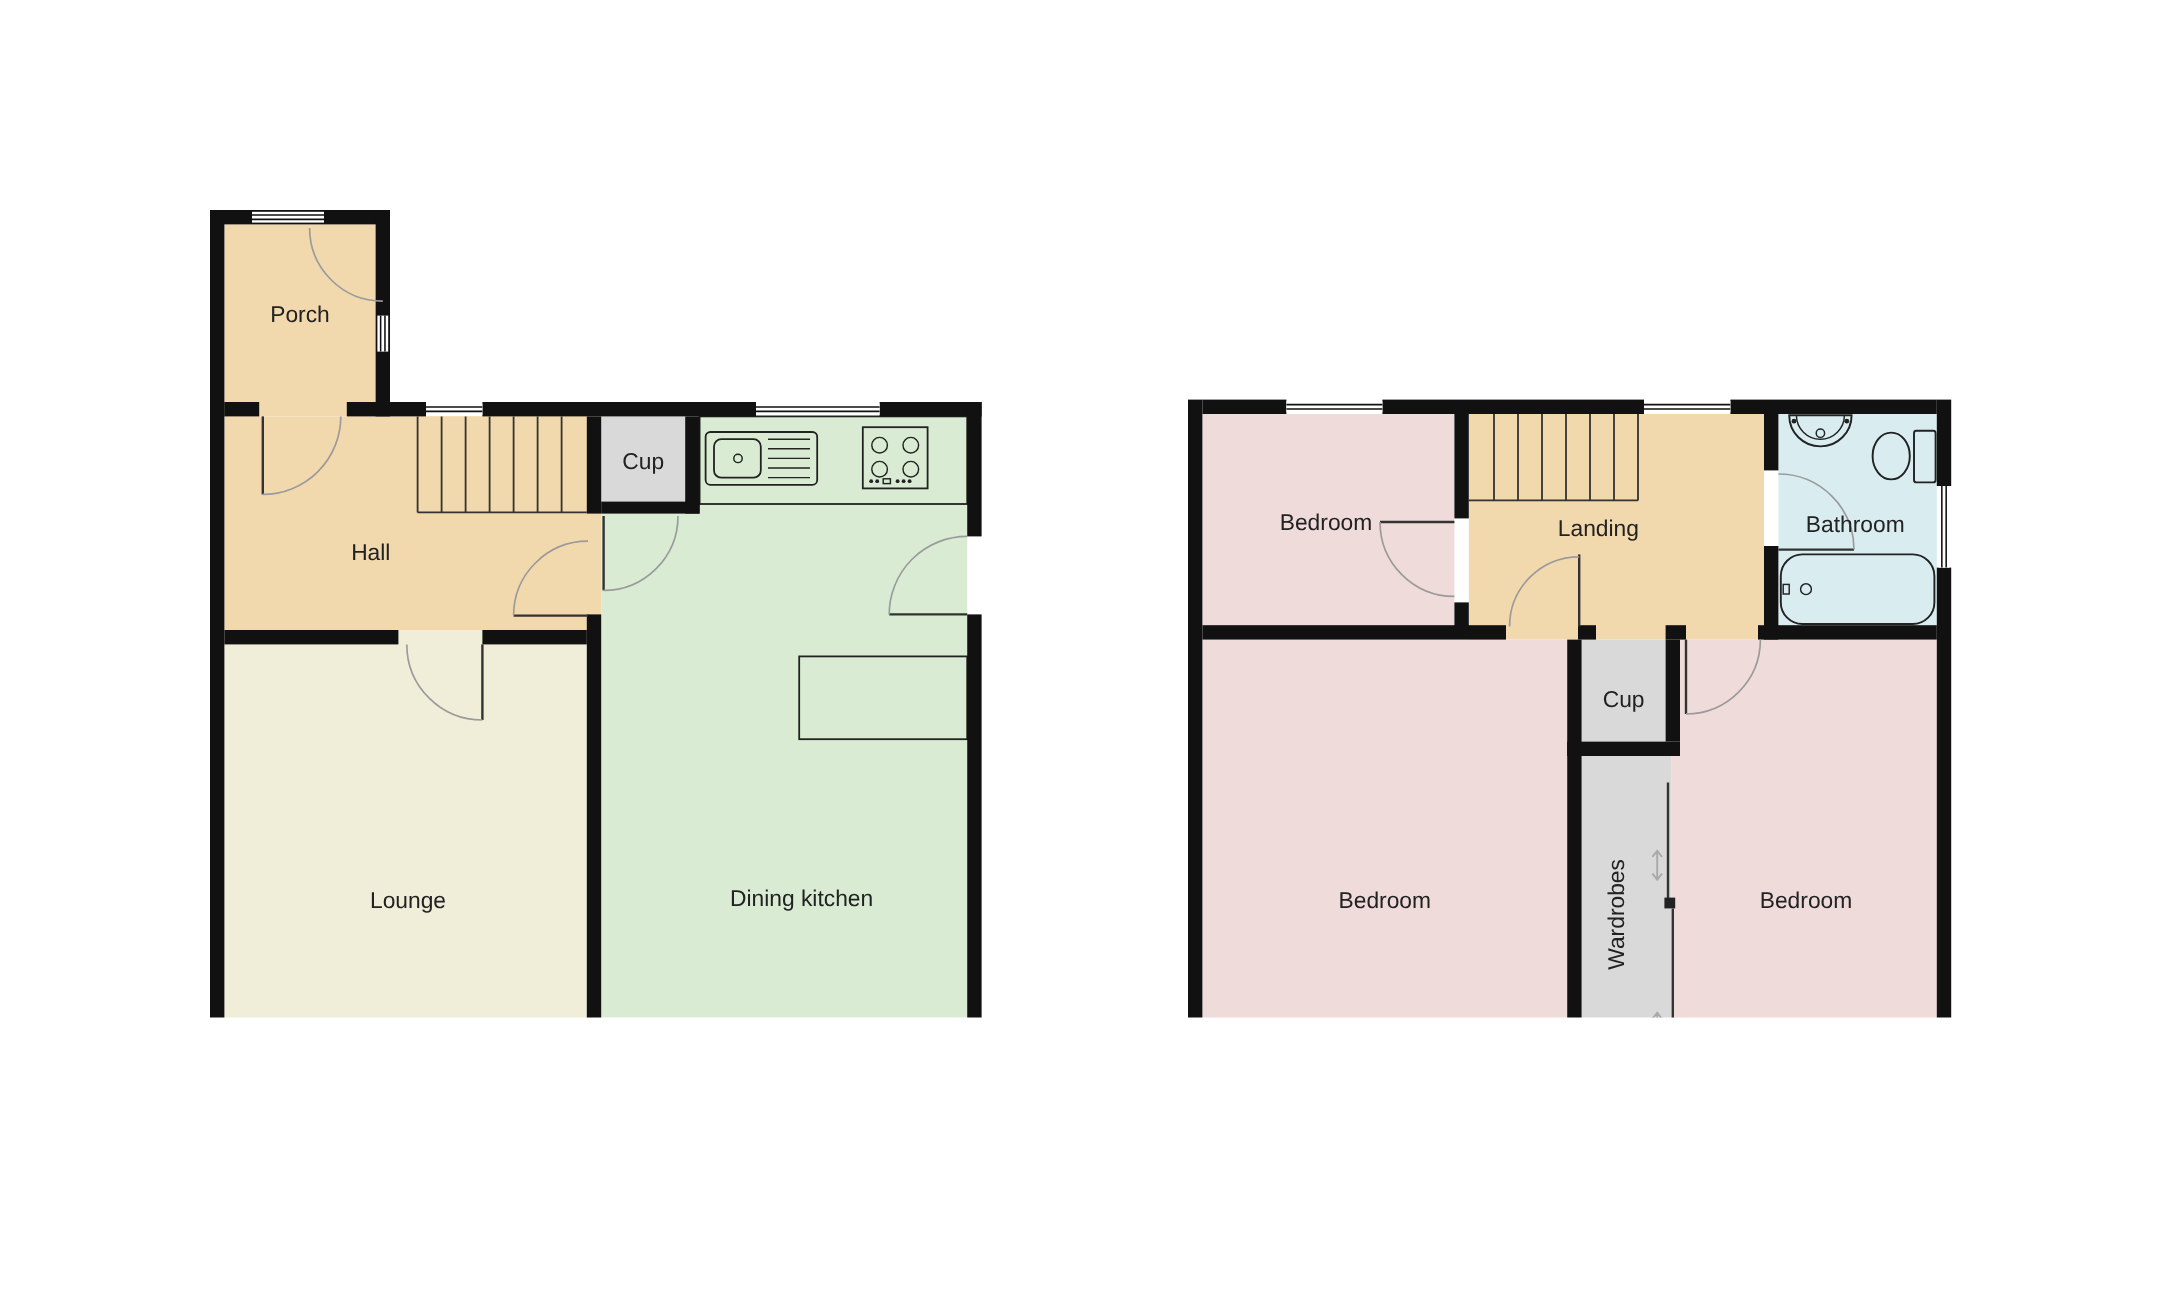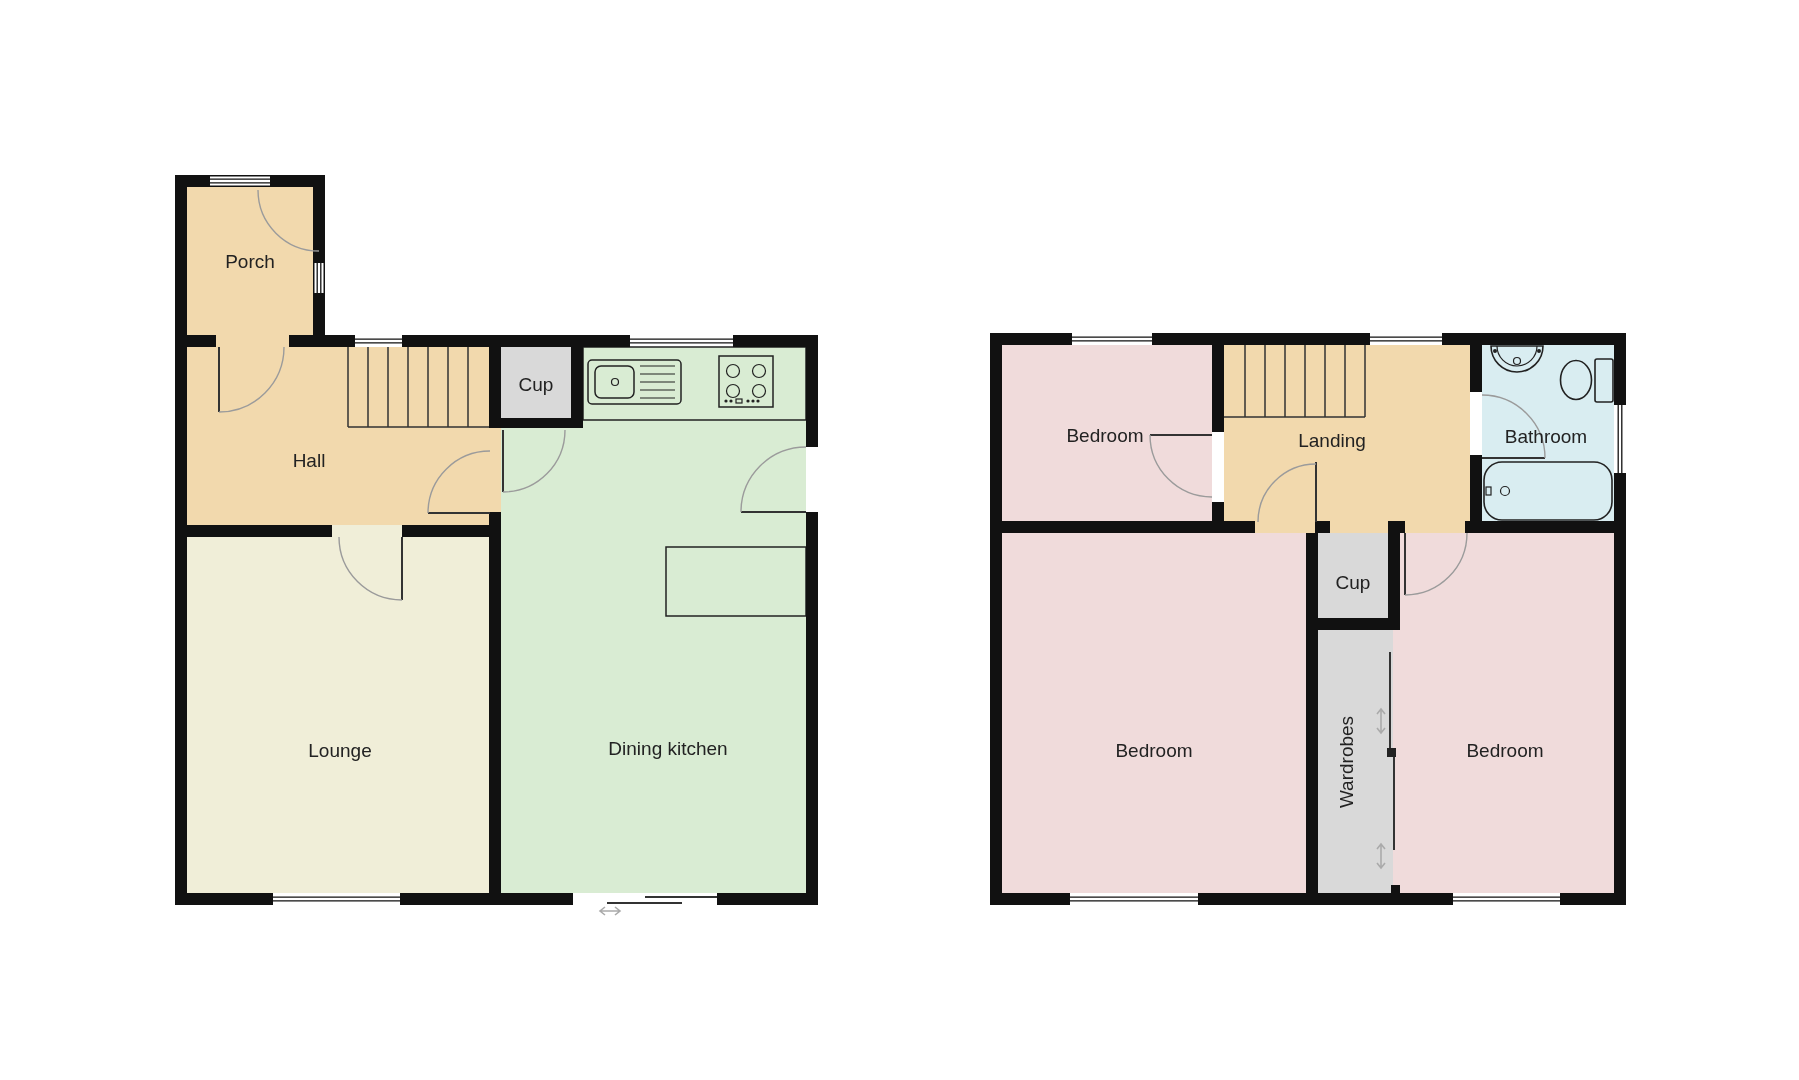--- a/index.html
+++ b/index.html
@@ -1,16 +1,16 @@
 <!DOCTYPE html>
 <html style="--c-bg: #ffffff; --c-wall: #111111; --c-tan: #f2d9ad; --c-pink: #f0dbdb; --c-cream: #f0eed8; --c-green: #d9ecd3; --c-blue: #d9edf1; --c-gray: #d9d9d9; --c-arc: #9b9b9b; --c-line: #333333; --c-fixture: #222222; --c-arrow: #aaaaaa;"><head>
 <meta charset="utf-8">
 <style>
   html,body{margin:0;padding:0;background:#fff;}
-  .stage{width:1799px;height:1080px;position:relative;background:var(--c-bg,#fff);}
+  .stage{width:1799px;height:848px;position:relative;background:var(--c-bg,#fff);}
   svg{display:block;}
   text{font-family:"Liberation Sans","DejaVu Sans",sans-serif;font-size:19px;fill:#222;}
   .lbl{text-anchor:middle;}
   .wall{fill:var(--c-wall,#111);}
   .f-tan{fill:var(--c-tan,#f2d9ad);}
   .f-pink{fill:var(--c-pink,#f0dbdb);}
   .f-cream{fill:var(--c-cream,#f0eed8);}
   .f-green{fill:var(--c-green,#d9ecd3);}
   .f-blue{fill:var(--c-blue,#d9edf1);}
   .f-gray{fill:var(--c-gray,#d9d9d9);}

